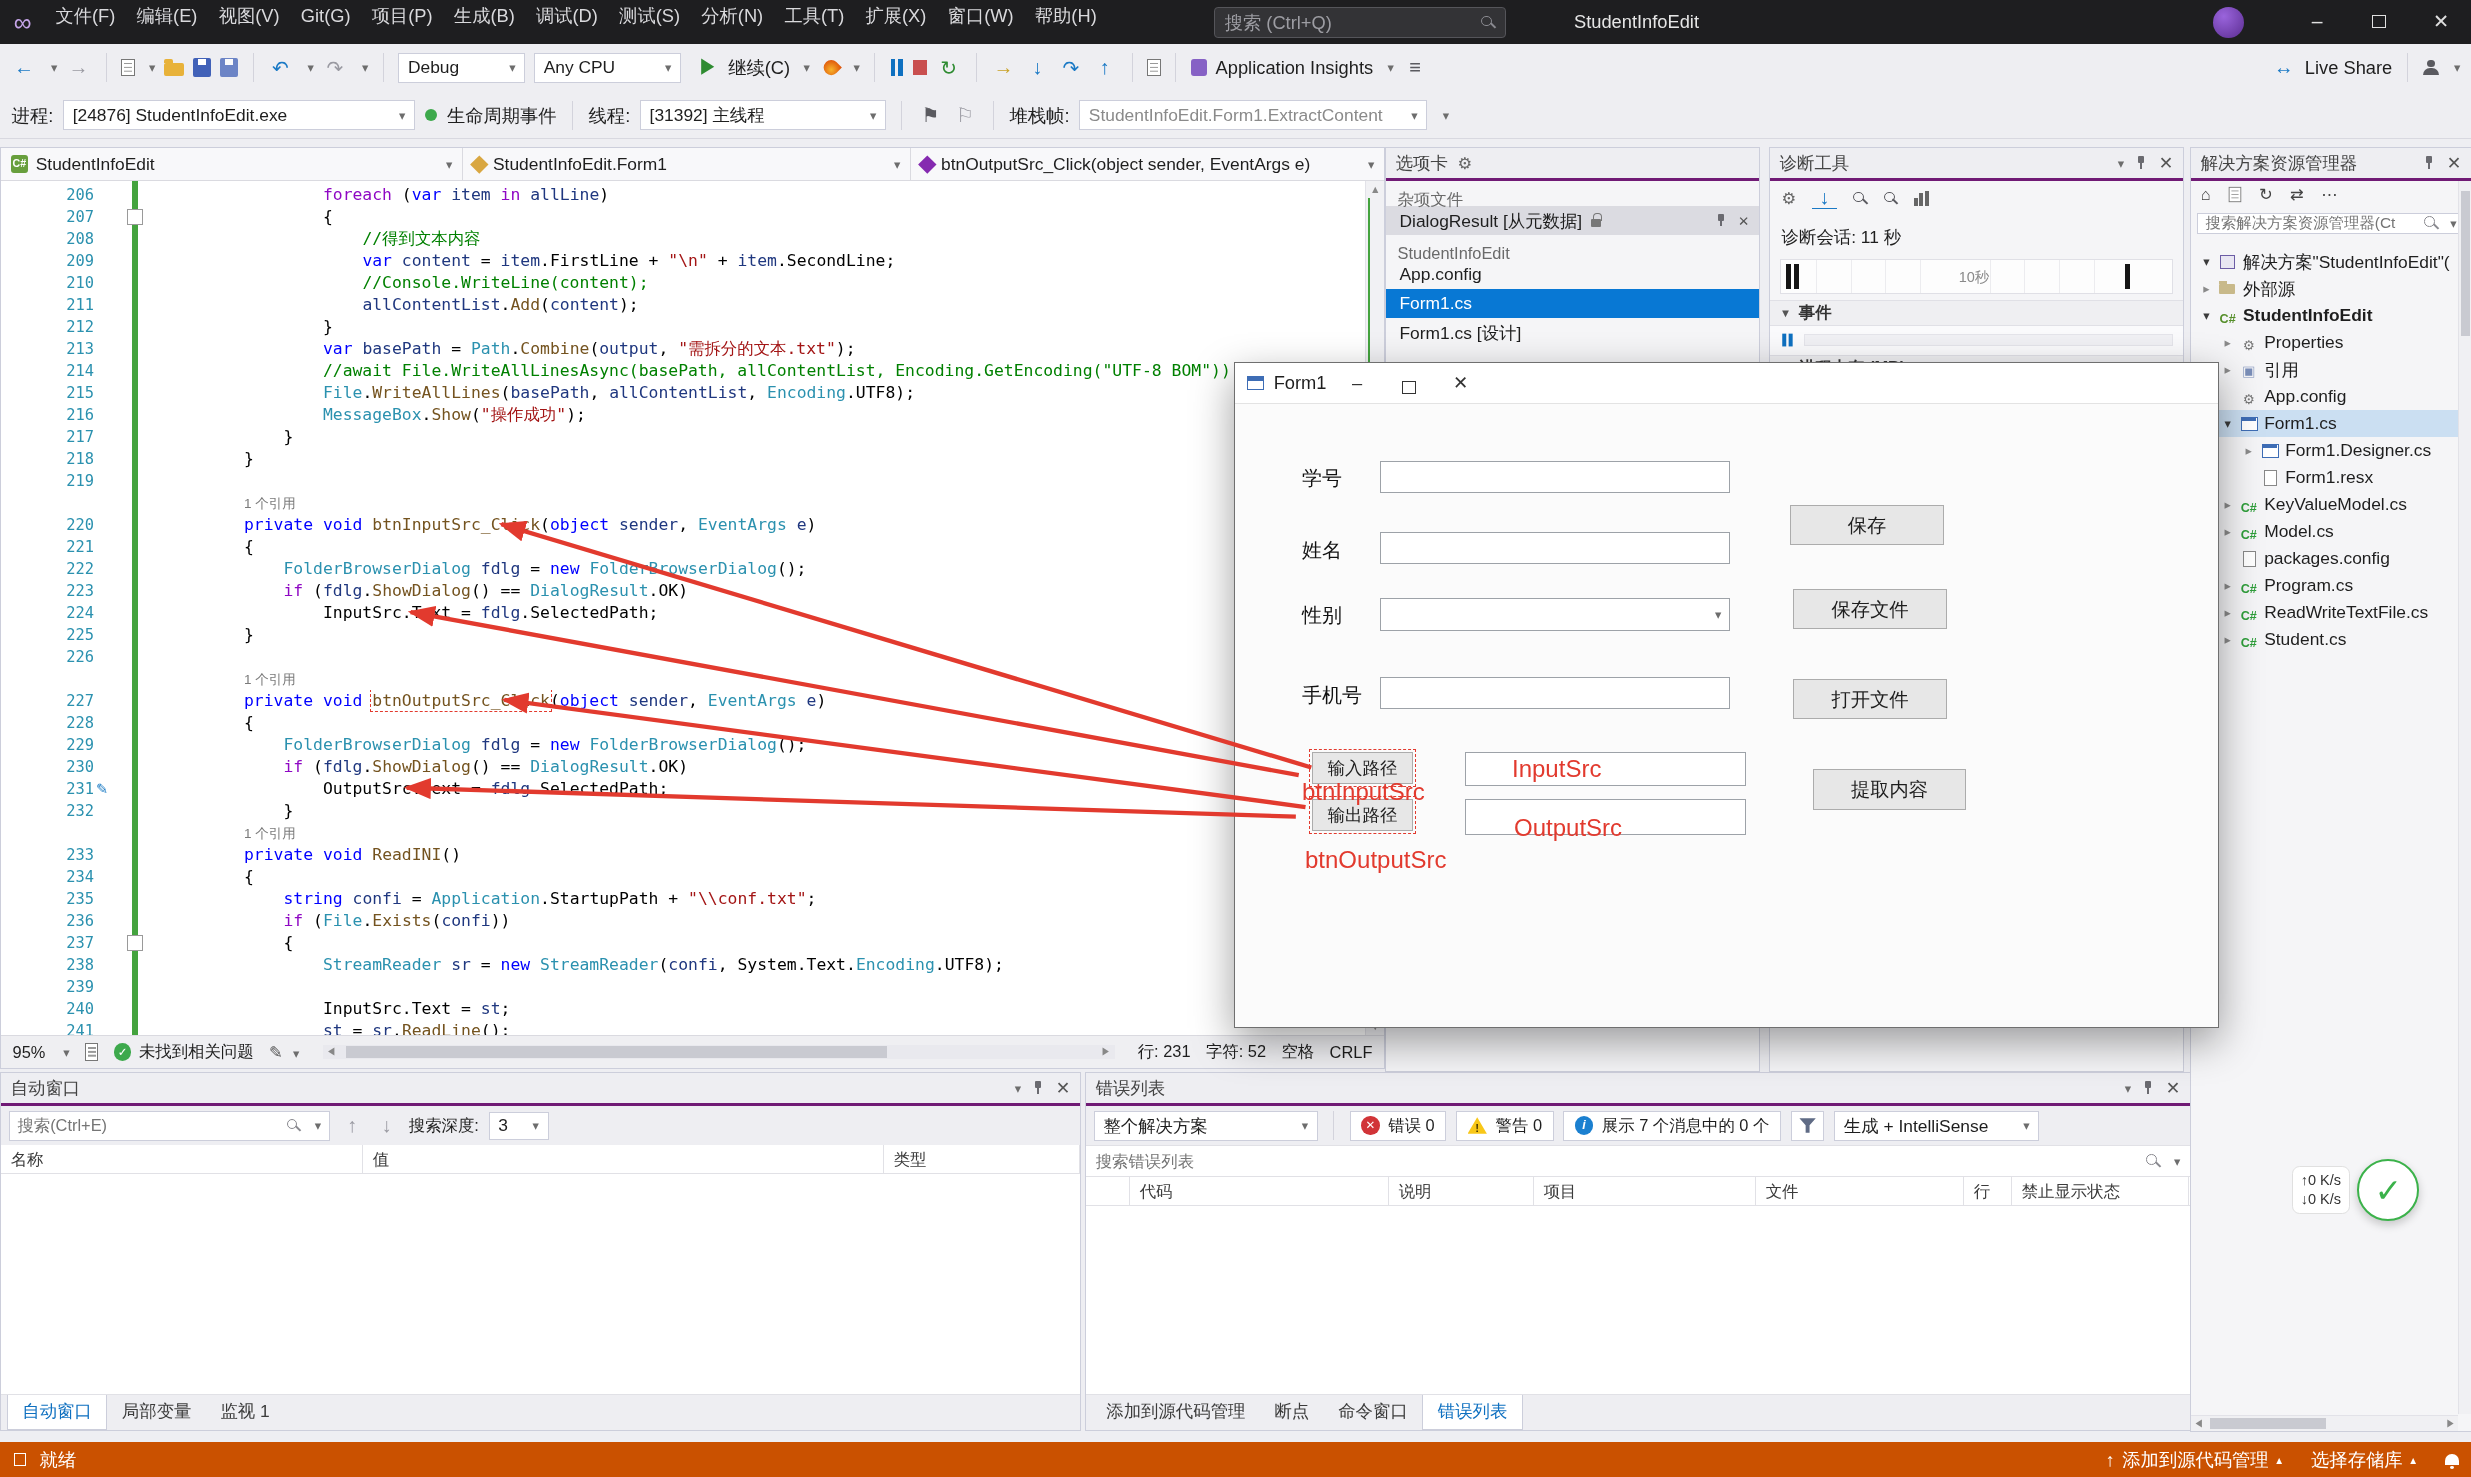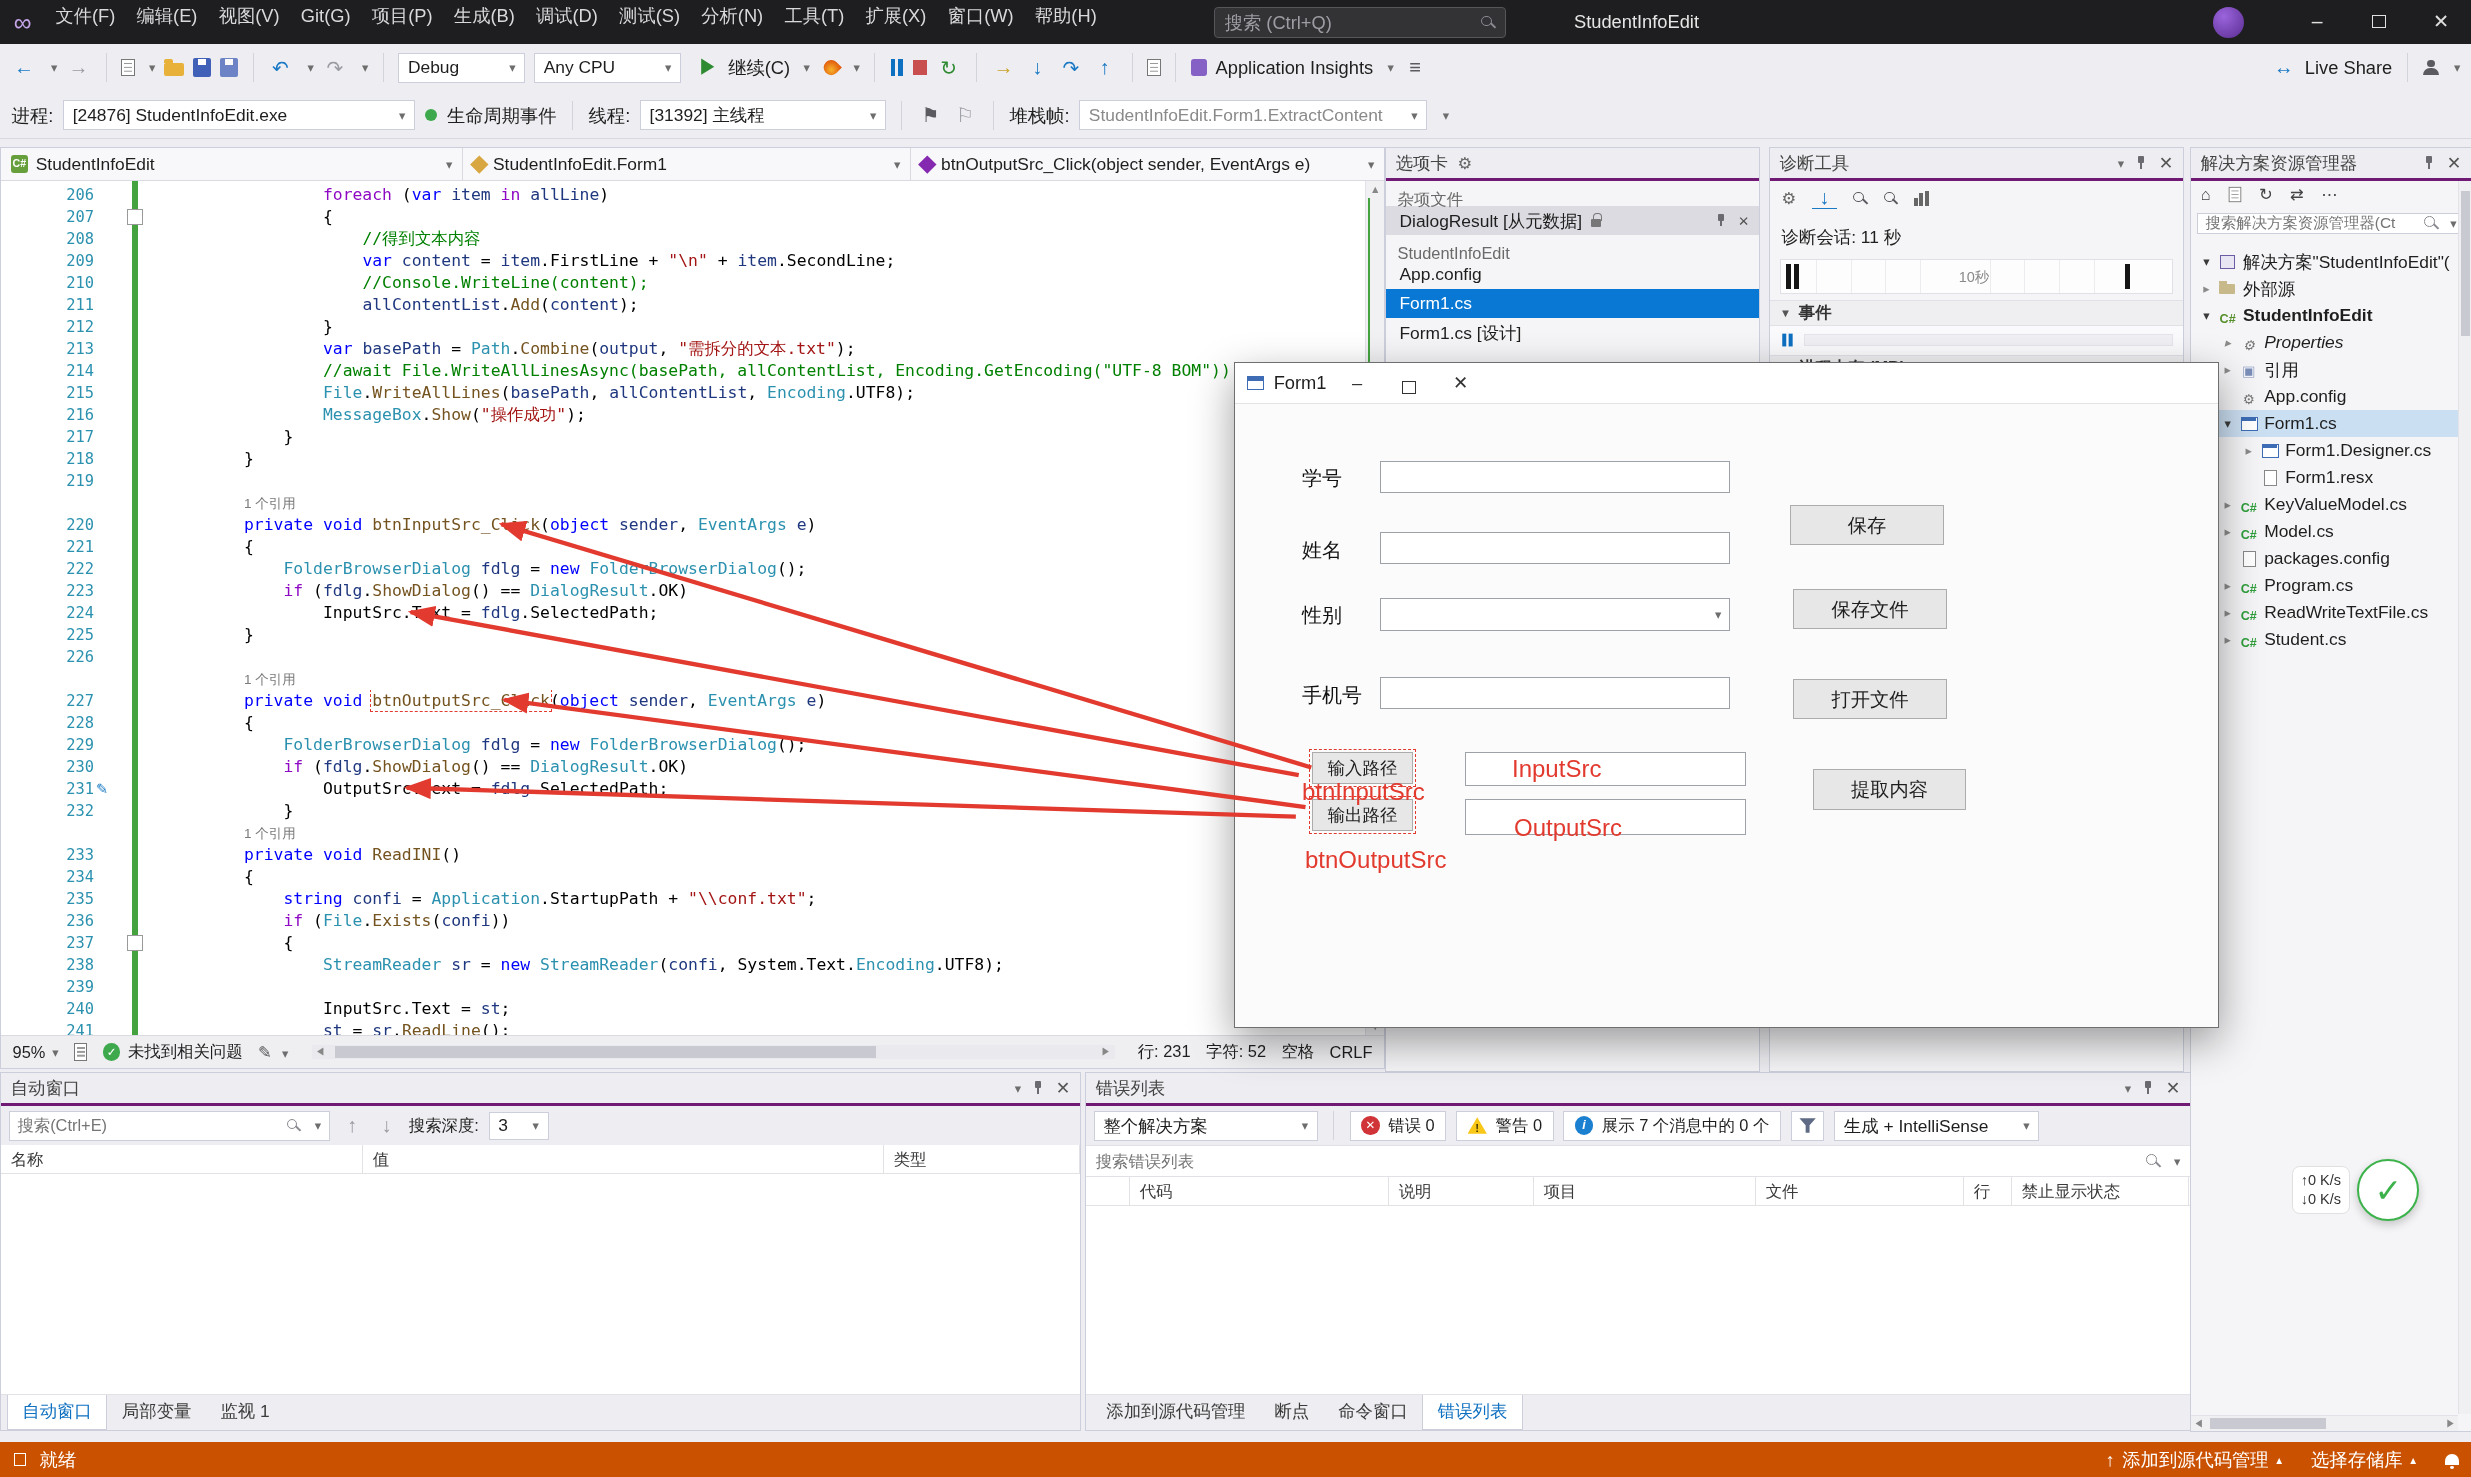--- a/index.html
+++ b/index.html
@@ -511,21 +511,21 @@
         </div>
       </div>
     <div id="vscroll">
       <span class="arr" style="top:0">▲</span>
       <span class="arr" style="bottom:0">▼</span>
       <span class="gline"></span>
       <span class="thumb"></span>
     </div>
   </div>
   <div id="edstatus">
-    <span style="display:inline-flex;gap:1px;align-items:center">
+    <span style="display:inline-flex;gap:12px;align-items:center">
         <span>95%</span>
         <span class="cr">▾</span>
       </span>
     <span class="docicon"></span>
     <span style="display:inline-flex;gap:7.7px;align-items:center">
       <span class="checkc"></span>
       <span>未找到相关问题</span>
     </span>
     <span style="color:#555">✎ <span class="cr">▾</span></span>
     <span class="hscroll">
@@ -646,21 +646,21 @@
       <div class="serow" style="padding-left: 5.8px;">
         <span class="exp exp-closed"></span>
         <span class="fic i-folder"></span>
         <span class="selabel">外部源</span>
       </div>
       <div class="serow" style="padding-left: 5.8px;">
         <span class="exp exp-open"></span>
         <span class="fic i-csproj"></span>
         <span class="selabel" style="font-weight: bold;">StudentInfoEdit</span>
       </div>
-      <div class="serow" style="padding-left: 27px; font-style: italic;">
+      <div class="serow" style="padding-left: 27px;">
         <span class="exp exp-closed"></span>
         <span class="fic i-props"></span>
         <span class="selabel">Properties</span>
       </div>
       <div class="serow" style="padding-left: 27px;">
         <span class="exp exp-closed"></span>
         <span class="fic i-refs"></span>
         <span class="selabel">引用</span>
       </div>
       <div class="serow" style="padding-left: 27px;">

